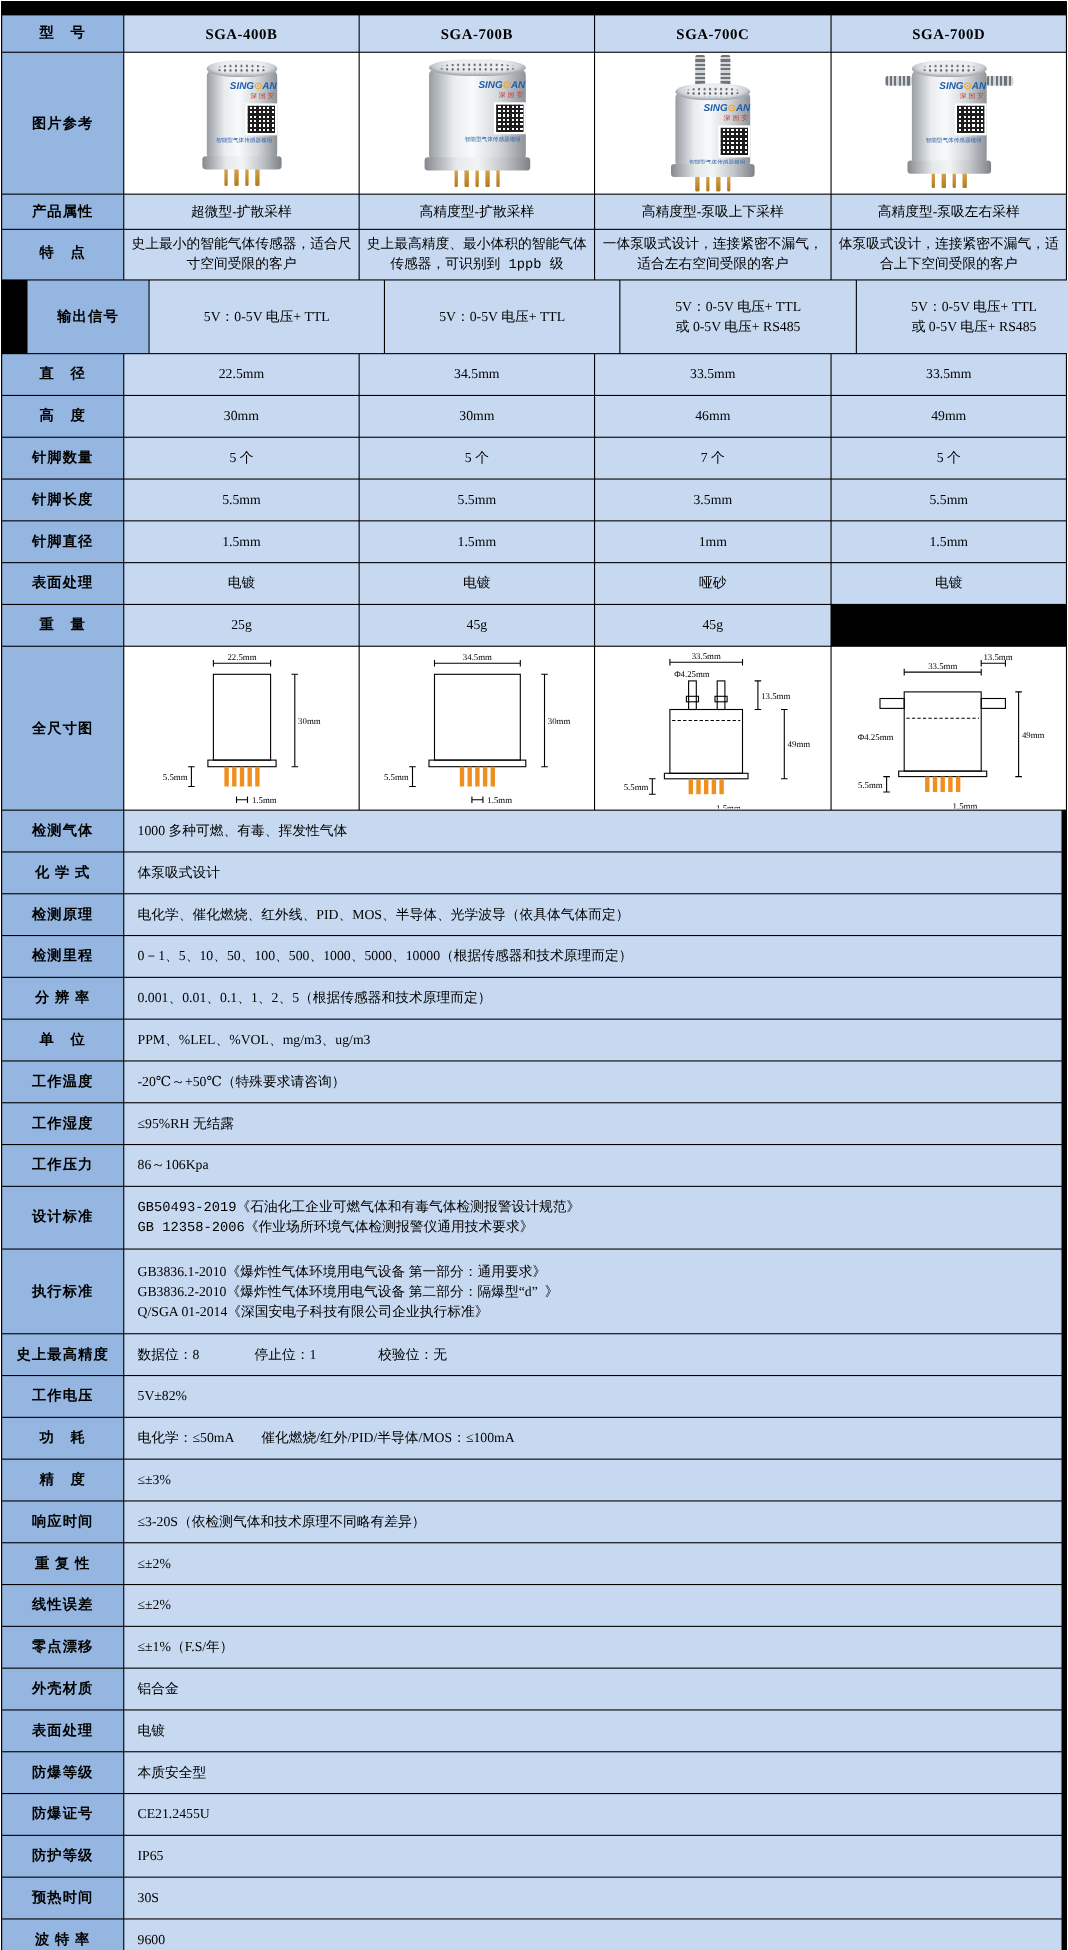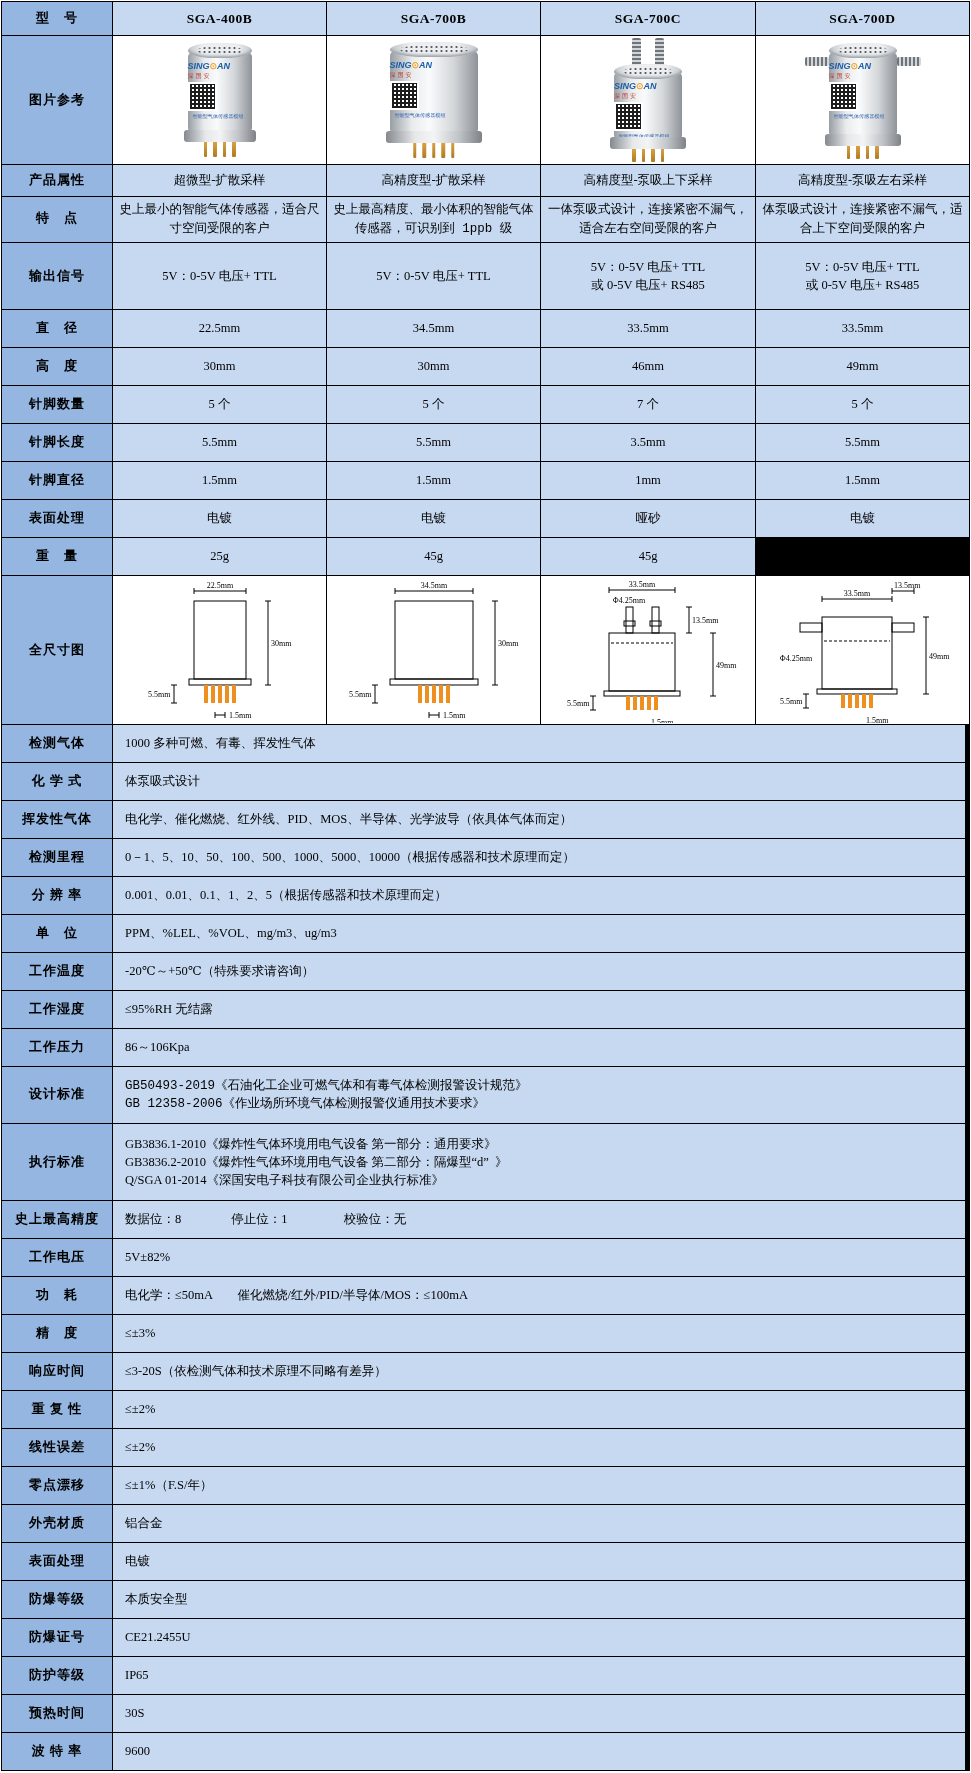--- a/index.html
+++ b/index.html
@@ -10,37 +10,37 @@
   .cols5{grid-template-columns:110px 213px 213px 214px 213px;}
   .cols2{grid-template-columns:110px 852px;}
   .cell{background:#c7d9f1;display:flex;align-items:center;justify-content:center;
         font-size:12.5px;line-height:1.45;text-align:center;overflow:hidden;}
   .label{background:#94b6e0;font-weight:bold;font-size:13px;letter-spacing:1px;}
   .white{background:#fff;}
   .model{font-weight:bold;font-size:13.5px;letter-spacing:.5px;}
   .value-left{justify-content:flex-start;text-align:left;padding:2px 16px 2px 12px;
               white-space:pre-wrap;}
   .value-center{white-space:pre-wrap;padding:2px 6px;}
-  .h-header{height:33px;}
+  .h-header{height:33px;margin-top:12px;}
   .h-photo{height:128px;}
   .h-dims{height:148px;}
-  .h31{height:31px;} .h45{height:45px;font-family:Liberation Mono, monospace;} .h66{height:66px;} .h37{height:37px;}
+  .h31{height:31px;} .h45{height:45px;font-family:Liberation Mono, monospace;} .h66{height:66px;padding-left:23px;} .h37{height:37px;}
   .h56{height:56px;font-family:Liberation Mono, monospace;} .h76{height:76px;}
 
   
   .sensor{position:relative;}
   .sensor .cap{position:absolute;left:4px;right:4px;height:15px;border-radius:50%/62%;
     background:radial-gradient(circle at 50% 42%,#eceef0 55%,#bfc3c8);
     box-shadow:inset 0 -2px 3px #9aa0a6;overflow:hidden;z-index:3;}
   .sensor .cap::after{content:"";position:absolute;top:3px;bottom:3px;left:9px;right:9px;
     background-image:radial-gradient(#575c63 1px,transparent 1.3px);
     background-size:5px 4px;border-radius:50%;}
   .sensor .shell{position:absolute;left:4px;right:4px;border-radius:5px;z-index:2;
     background:linear-gradient(90deg,#989ea4,#e9ebed 25%,#f9fafb 45%,#d4d7da 72%,#8e9399);
-    display:flex;flex-direction:column;align-items:flex-start;}
+    display:flex;flex-direction:column;align-items:flex-end;}
   .sensor .logo{color:#1b5eab;font-weight:bold;font-style:italic;font-size:9px;
     font-family:"Liberation Sans",sans-serif;white-space:nowrap;margin-top:8px;}
   .sensor .logo .o{color:#f5a623;font-style:normal;}
   .sensor .brandcn{color:#c0392b;font-size:6px;line-height:1;letter-spacing:2px;}
   .sensor .qr{width:25px;height:25px;margin:3px 0 2px 0;border:2px solid #fff;
     background:repeating-linear-gradient(0deg,#1d1d1d 0 2px,transparent 2px 4px),
                repeating-linear-gradient(90deg,#1d1d1d 0 2px,#fff 2px 4px);}
   .sensor .cap-text{color:#2a62ae;font-size:6px;line-height:1;white-space:nowrap;
     transform:scale(.85);}
   .sensor .base{position:absolute;left:0;right:0;height:12px;border-radius:3px;z-index:4;
@@ -357,21 +357,21 @@
       </div>
   </div>
 
   <div id="full-rows" style="display:contents"><div class="row cols2 h37">
         <div class="cell label">检测气体</div>
         <div class="cell value-left">1000 多种可燃、有毒、挥发性气体</div>
       </div><div class="row cols2 h37">
         <div class="cell label">化 学 式</div>
         <div class="cell value-left">体泵吸式设计</div>
       </div><div class="row cols2 h37">
-        <div class="cell label">挥发性气体</div>
+        <div class="cell label">检测原理</div>
         <div class="cell value-left">电化学、催化燃烧、红外线、PID、MOS、半导体、光学波导（依具体气体而定）</div>
       </div><div class="row cols2 h37">
         <div class="cell label">检测里程</div>
         <div class="cell value-left">0－1、5、10、50、100、500、1000、5000、10000（根据传感器和技术原理而定）</div>
       </div><div class="row cols2 h37">
         <div class="cell label">分 辨 率</div>
         <div class="cell value-left">0.001、0.01、0.1、1、2、5（根据传感器和技术原理而定）</div>
       </div><div class="row cols2 h37">
         <div class="cell label">单　位</div>
         <div class="cell value-left">PPM、%LEL、%VOL、mg/m3、ug/m3</div>

